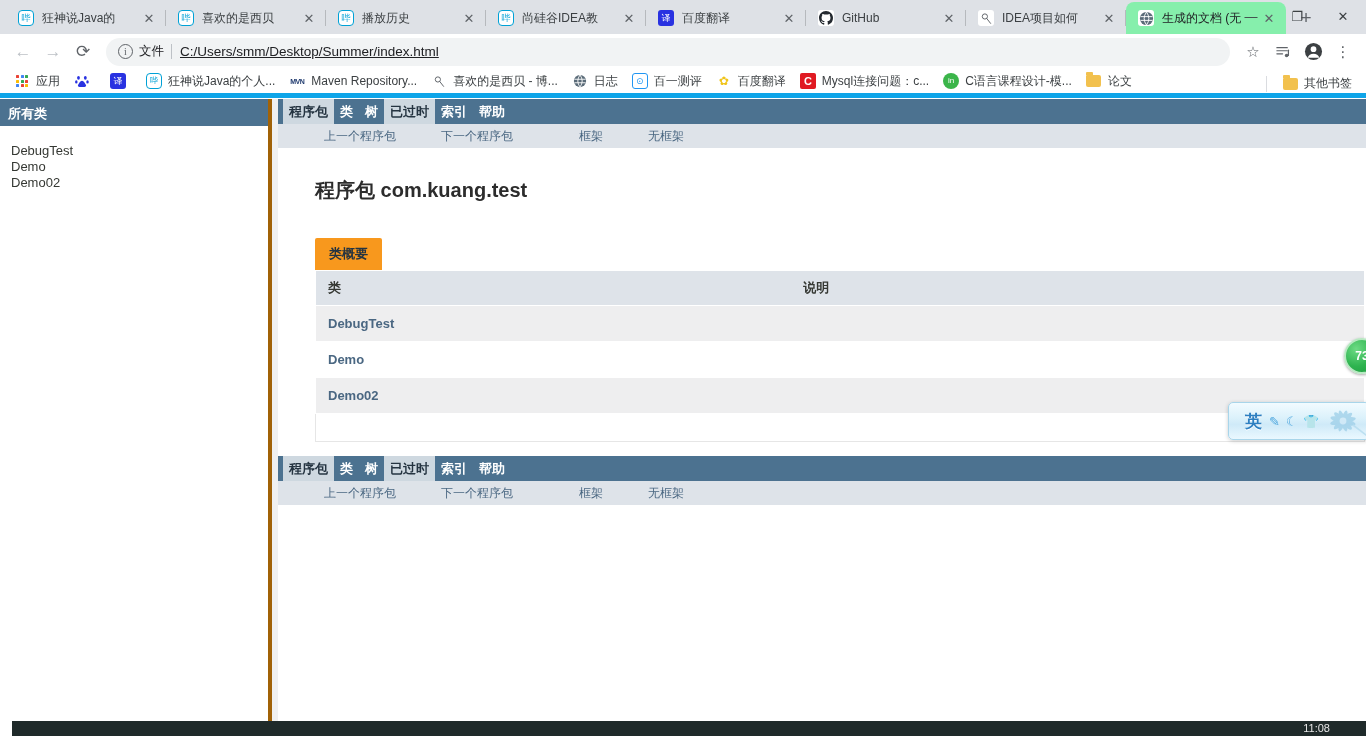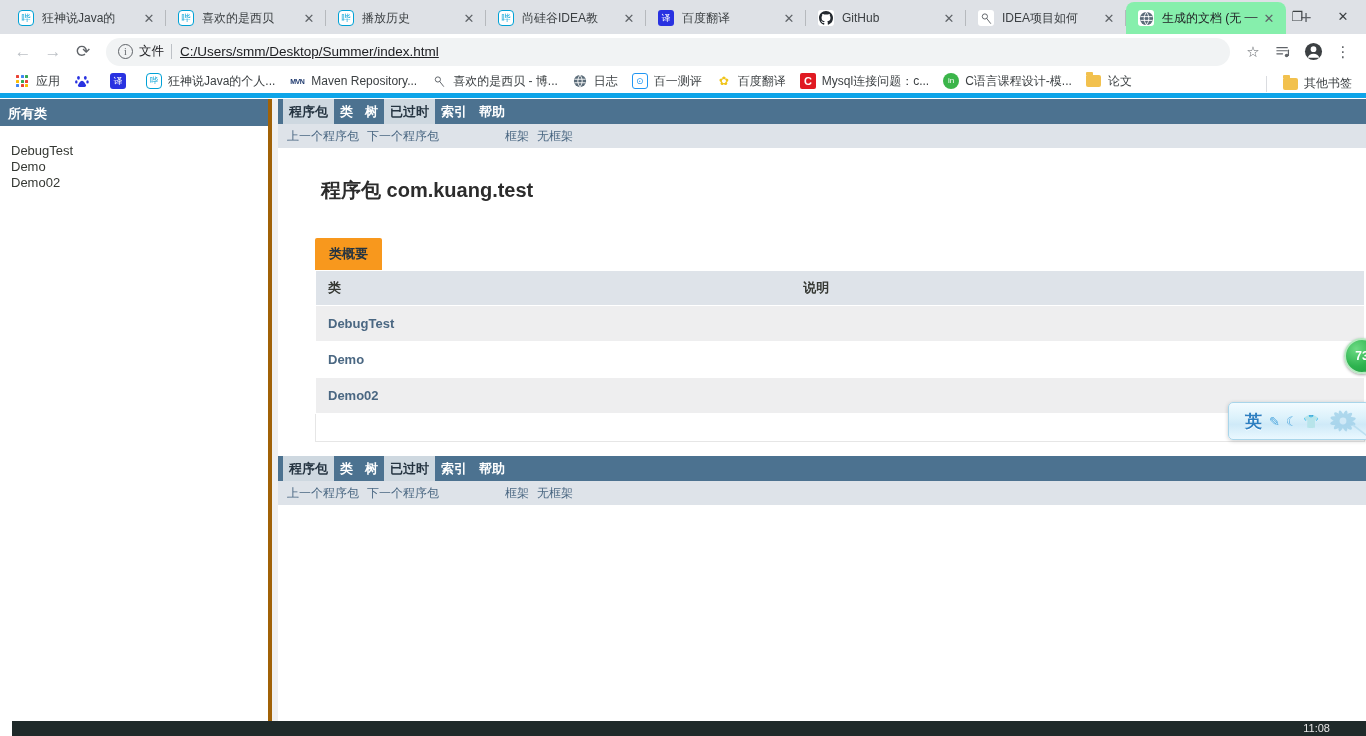--- a/index.html
+++ b/index.html
@@ -280,29 +280,30 @@
     display: flex;
     align-items: center;
     font-size: 12px;
     color: #353833;
     padding-left: 5px;
   }
   .subnav a {
     color: #4a6782;
     text-decoration: none;
     padding: 0 4px;
+    margin-left: 37px;
   }
   .subnav .grp2 { margin-left: 58px; }
 
   .contentbody { padding: 0 20px 0 20px; }
   .pkgtitle {
     font-size: 20px;
     font-weight: bold;
     color: #2c2c2c;
-    margin: 29px 0 0 23px;
+    margin: 29px 0 0 17px;
     font-family: "Liberation Sans", sans-serif;
   }
   .summarytabs {
     margin: 34px 0 0 17px;
   }
   .activetab {
     display: inline-block;
     background: #f8981d;
     color: #253441;
     font-weight: bold;

